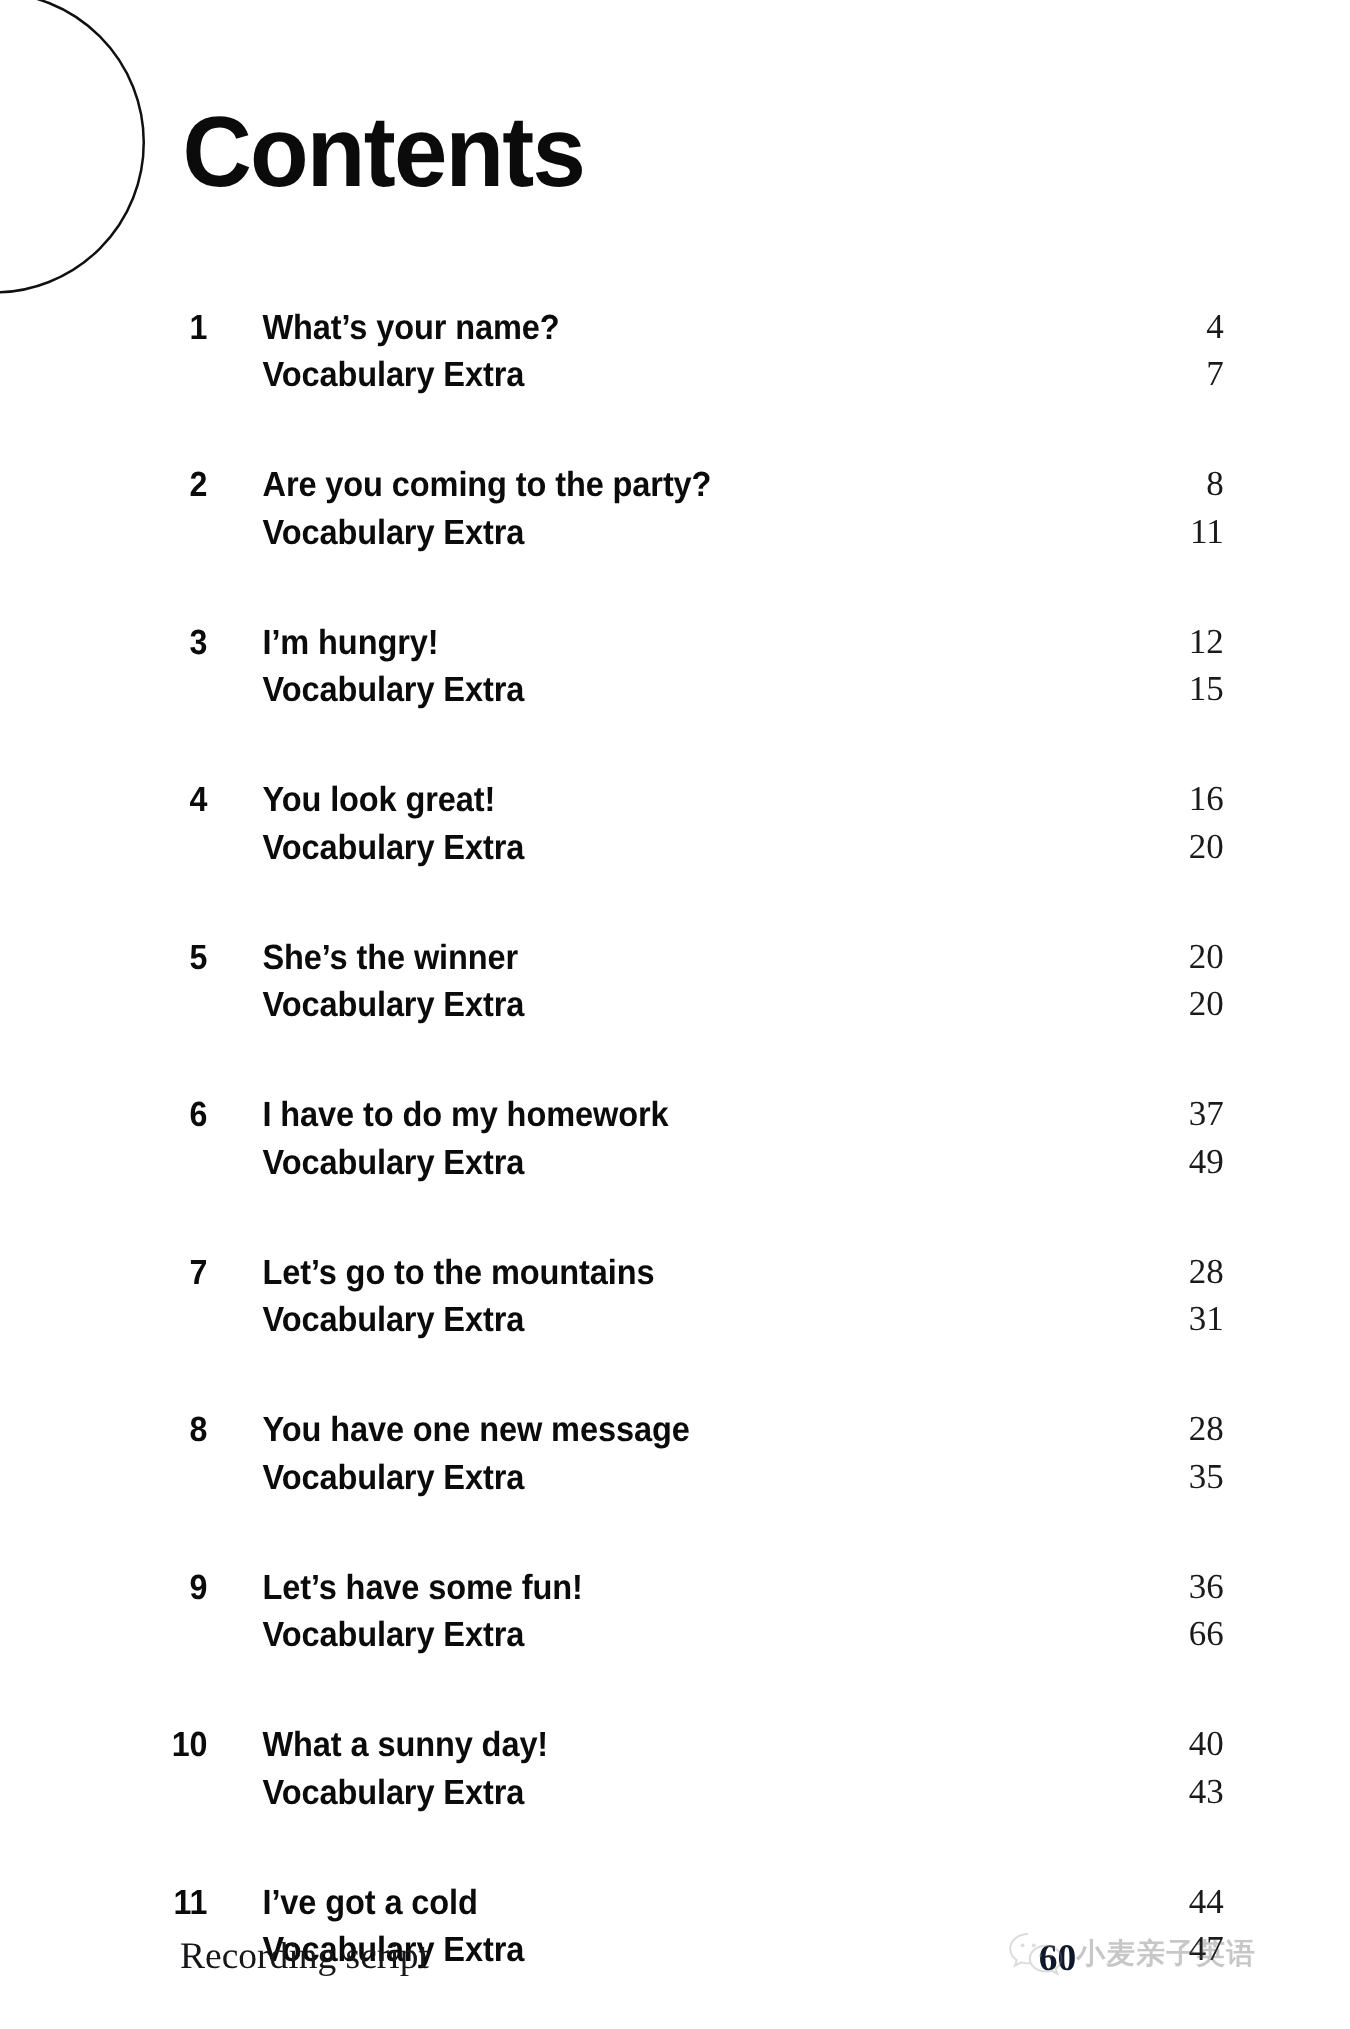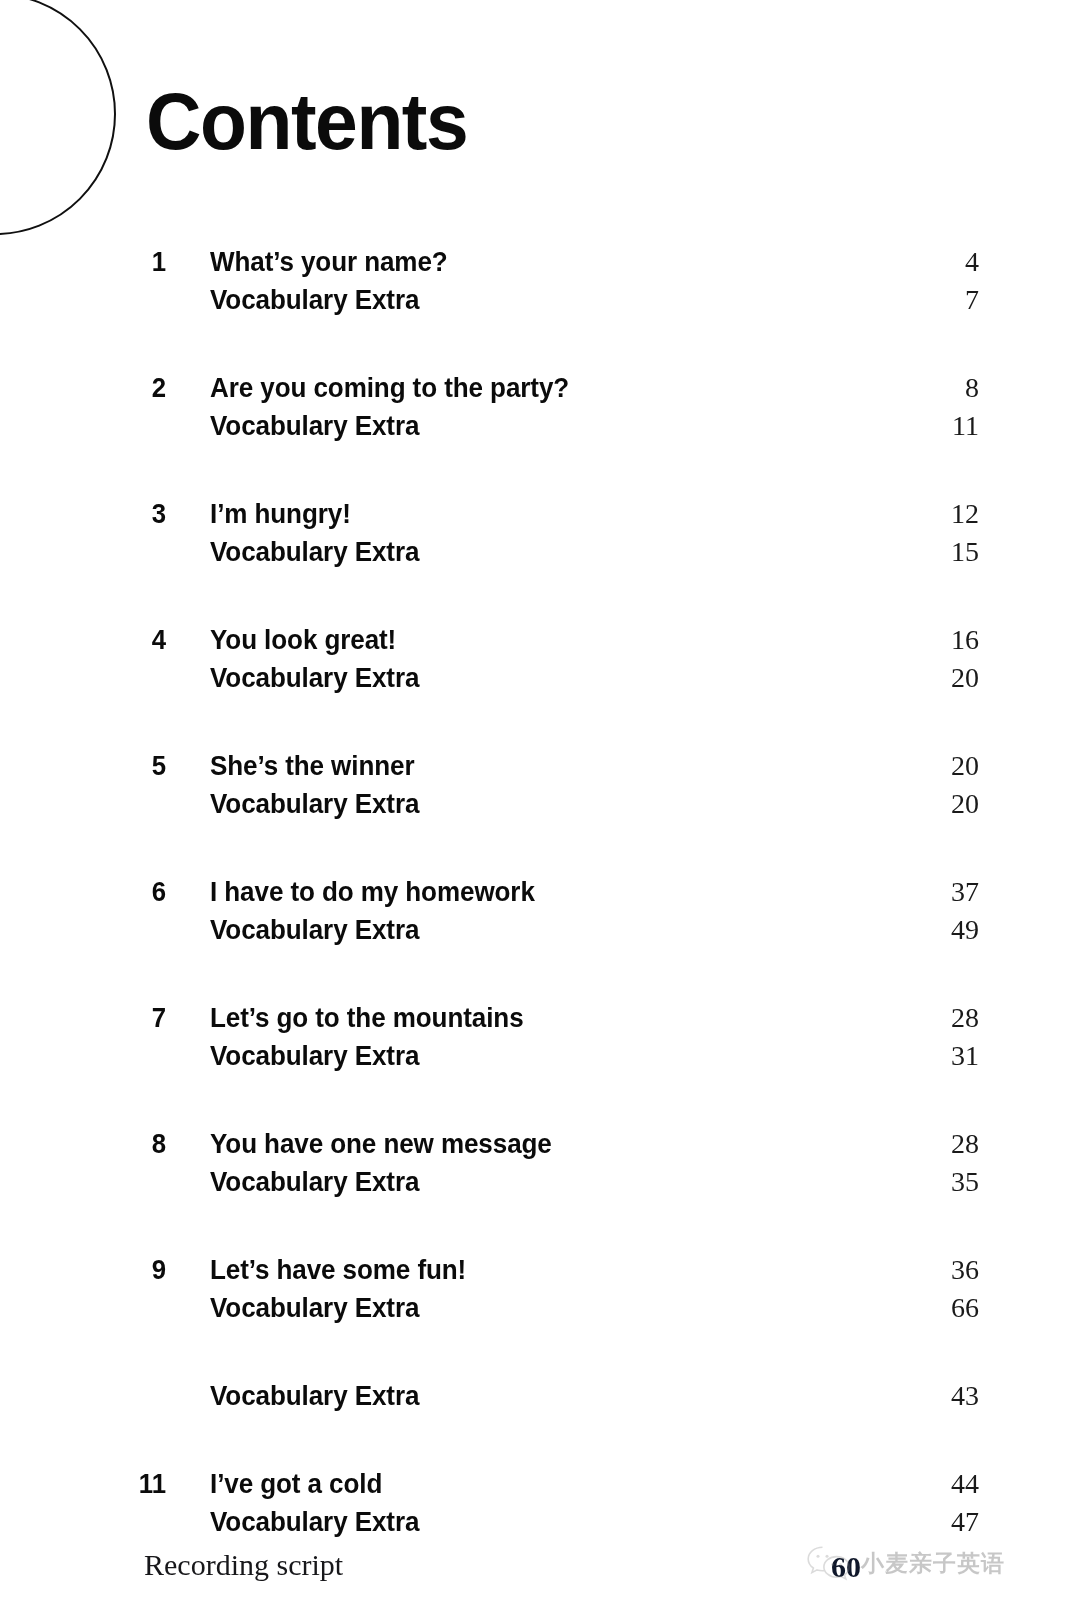--- a/index.html
+++ b/index.html
@@ -267,20 +267,25 @@
         <span class="unit-number">9</span>
         <span class="entry-title">Let’s have some fun!</span>
         <span class="page-number">36</span>
       </div>
       <div class="toc-row">
         <span class="entry-title sub">Vocabulary Extra</span>
         <span class="page-number">66</span>
       </div>
     </div>
     <div class="unit-group">
+      <div class="toc-row">
+        <span class="unit-number">10</span>
+        <span class="entry-title">What a sunny day!</span>
+        <span class="page-number">40</span>
+      </div>
       <div class="toc-row">
         <span class="entry-title sub">Vocabulary Extra</span>
         <span class="page-number">43</span>
       </div>
     </div>
     <div class="unit-group">
       <div class="toc-row">
         <span class="unit-number">11</span>
         <span class="entry-title">I’ve got a cold</span>
         <span class="page-number">44</span>

